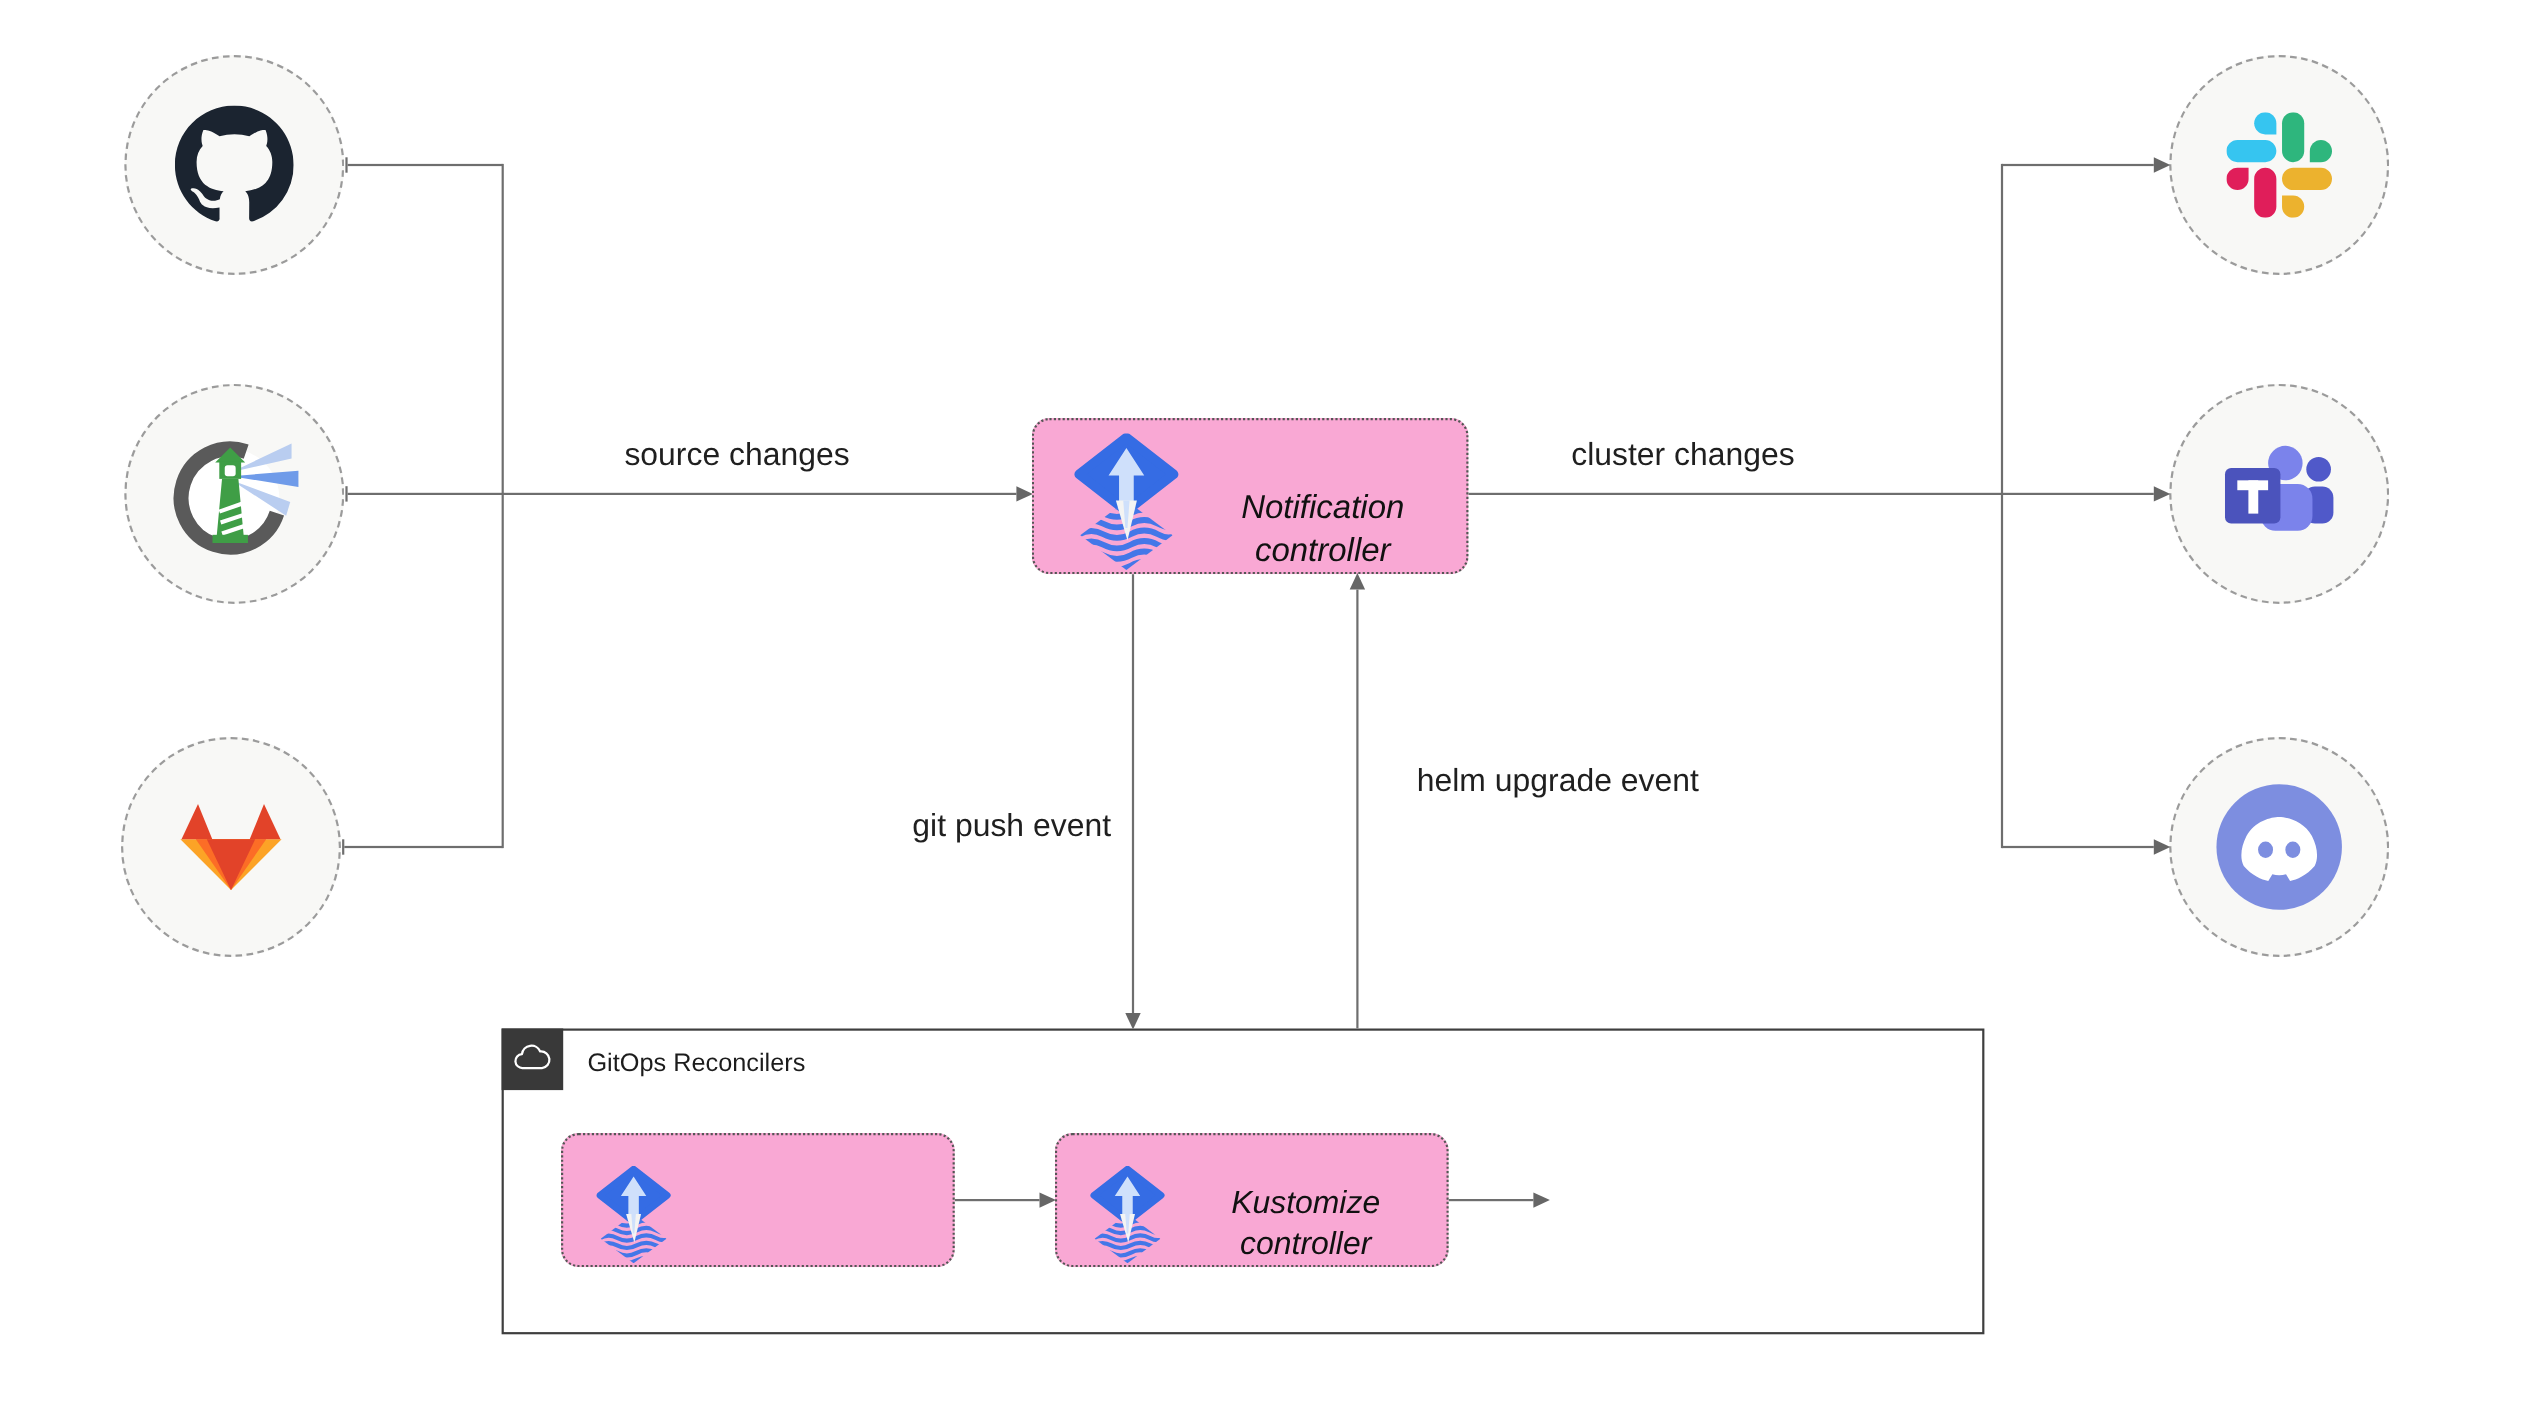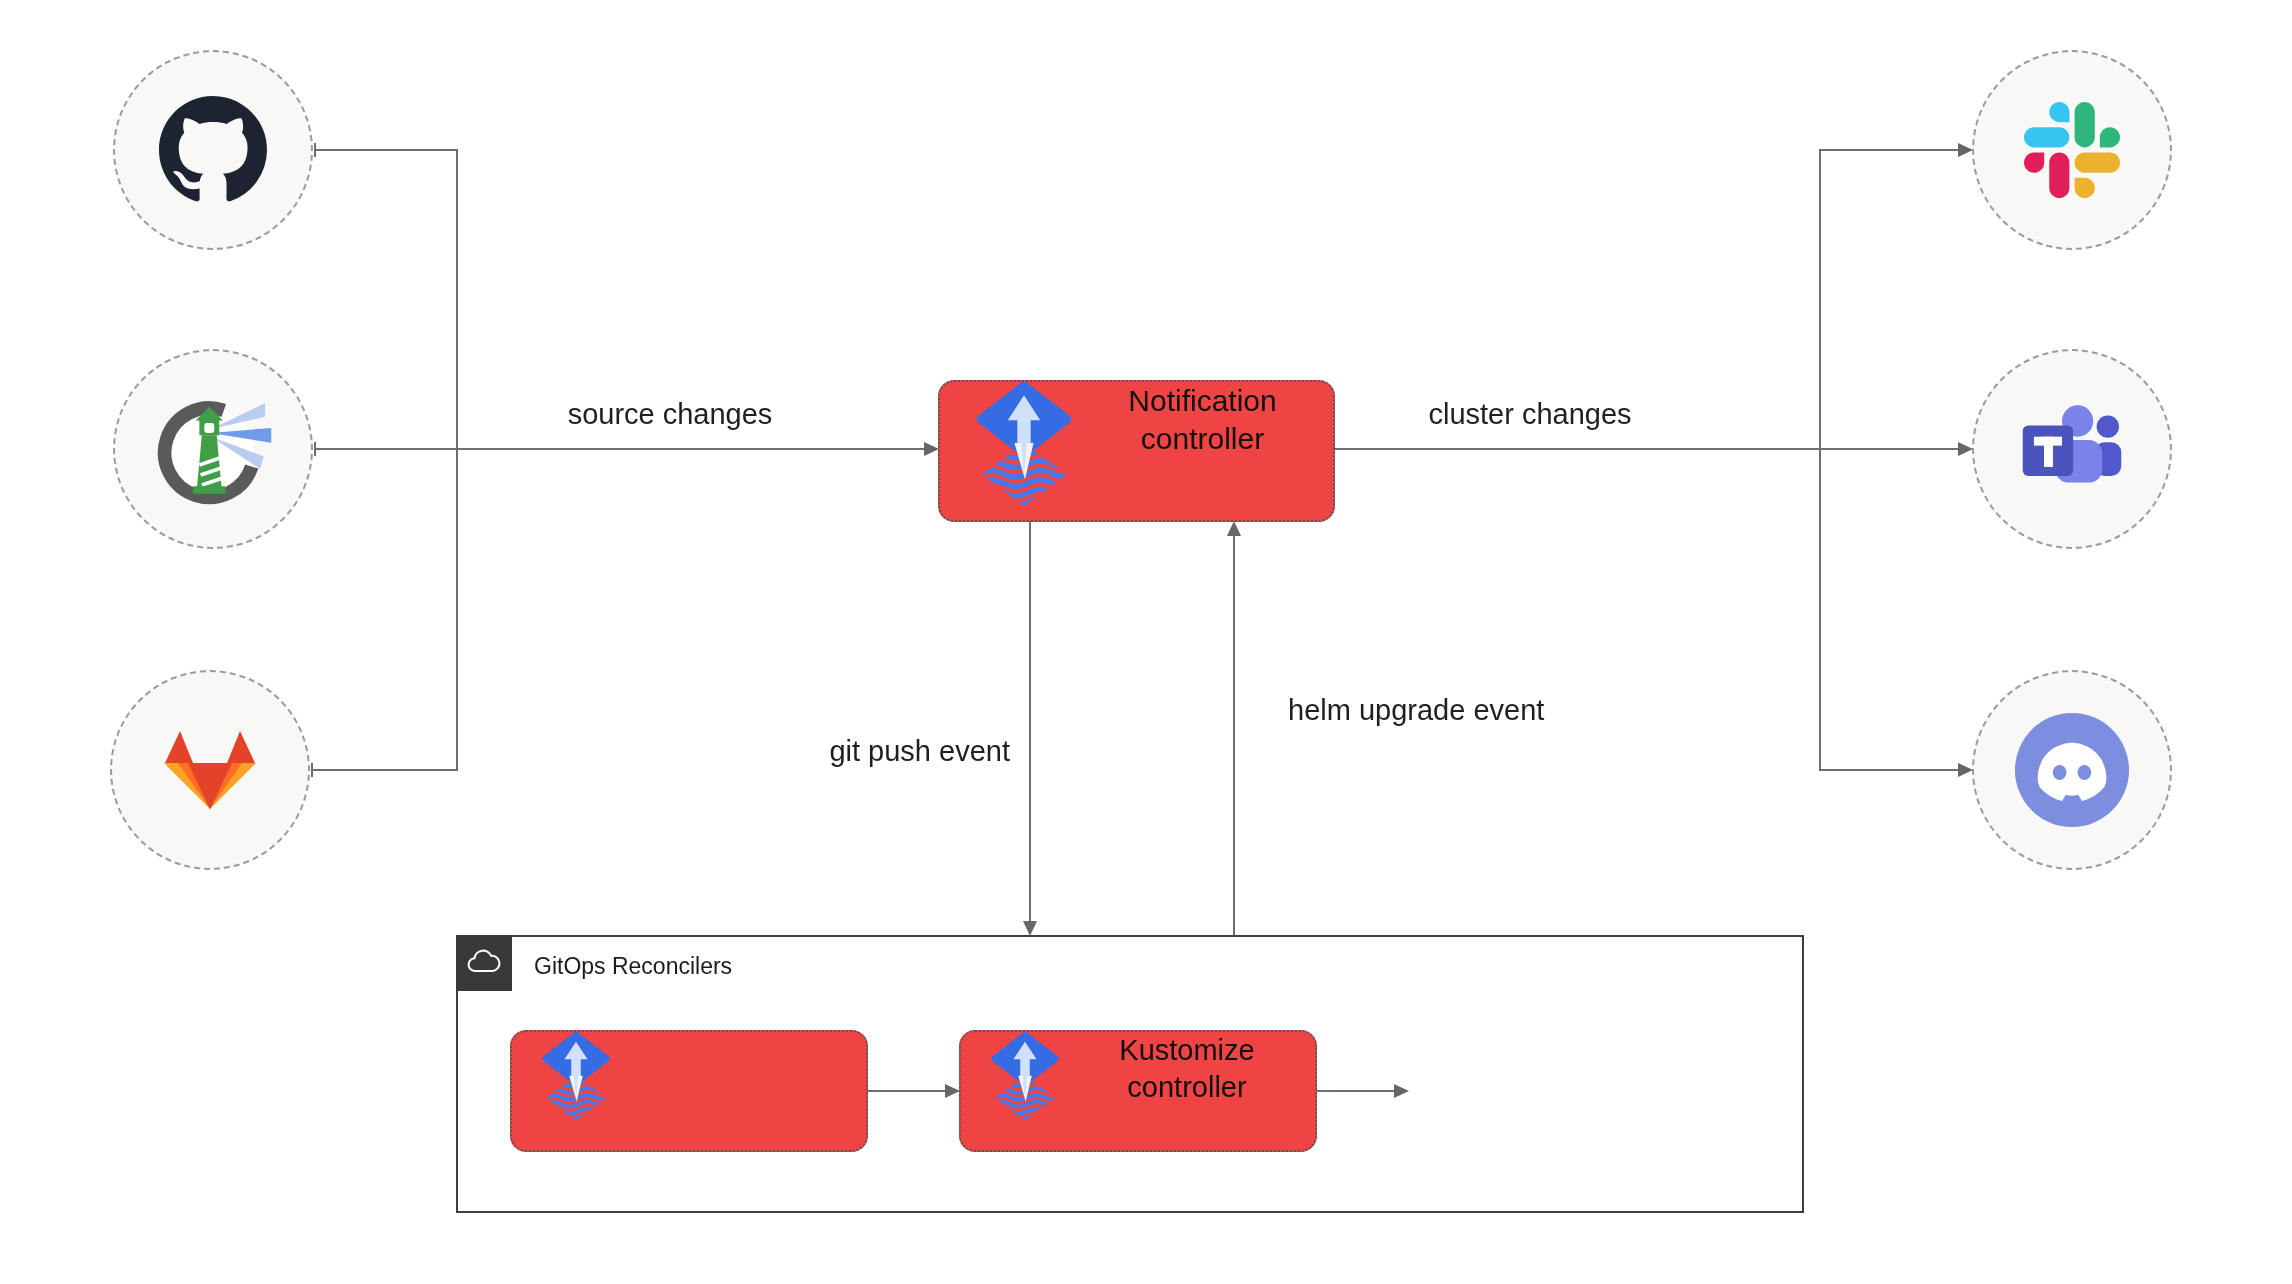--- a/index.html
+++ b/index.html
@@ -5,22 +5,22 @@
   html,body{margin:0;padding:0;background:#ffffff;}
   .canvas{position:relative;width:2292px;height:1284px;background:#ffffff;overflow:hidden;
           font-family:"Liberation Sans","DejaVu Sans",sans-serif;color:#161616;padding-left:17px;}
 
   
   .circle-node{position:absolute;width:200px;height:200px;border-radius:50%;
                background:#f8f8f6;border:2px dashed #9b9b9b;
                display:flex;align-items:center;justify-content:center;box-sizing:border-box;}
 
   
-  .ctrl-box{position:absolute;background:#ef4444;border:2px dotted #555;border-radius:16px;
-            display:flex;align-items:flex-start;box-sizing:border-box;}
+  .ctrl-box{position:absolute;background:#f9a8d4;border:2px dotted #555;border-radius:16px;
+            display:flex;align-items:flex-end;box-sizing:border-box;font-style:italic;}
   .ctrl-box .lbl{flex:1;text-align:center;line-height:1.28;color:#111;}
   .notif{font-size:30px;}
   .small-ctrl{font-size:29px;}
 
   
   .hline{position:absolute;height:2px;background:#6e6e6e;}
   .vline{position:absolute;width:2px;background:#6e6e6e;}
   .tick{position:absolute;width:2px;height:14px;background:#6e6e6e;}
   .ah-right{position:absolute;width:0;height:0;border-top:7px solid transparent;
             border-bottom:7px solid transparent;border-left:15px solid #666;}

